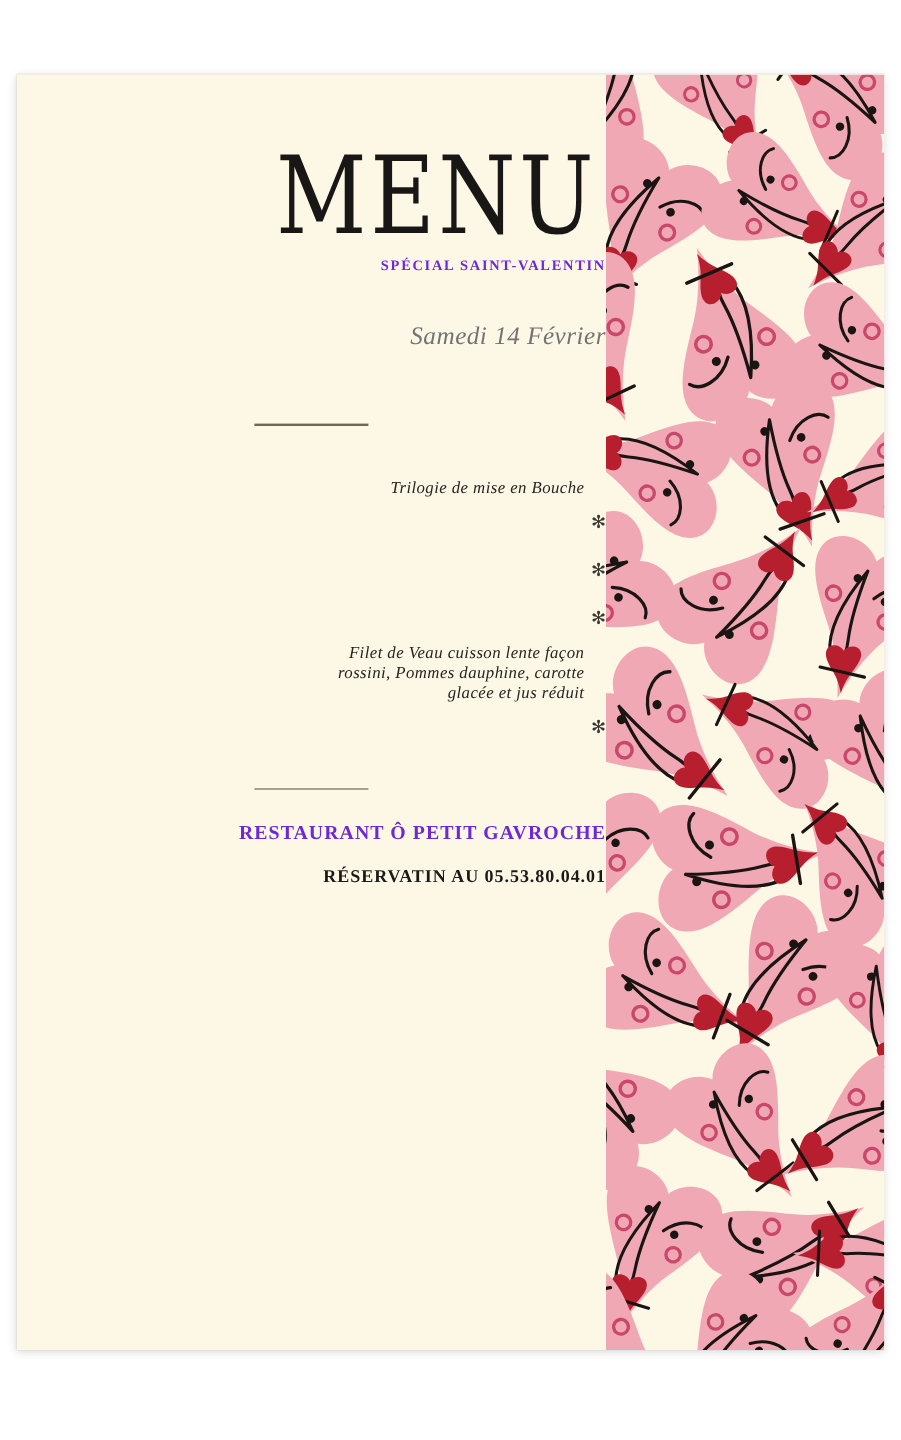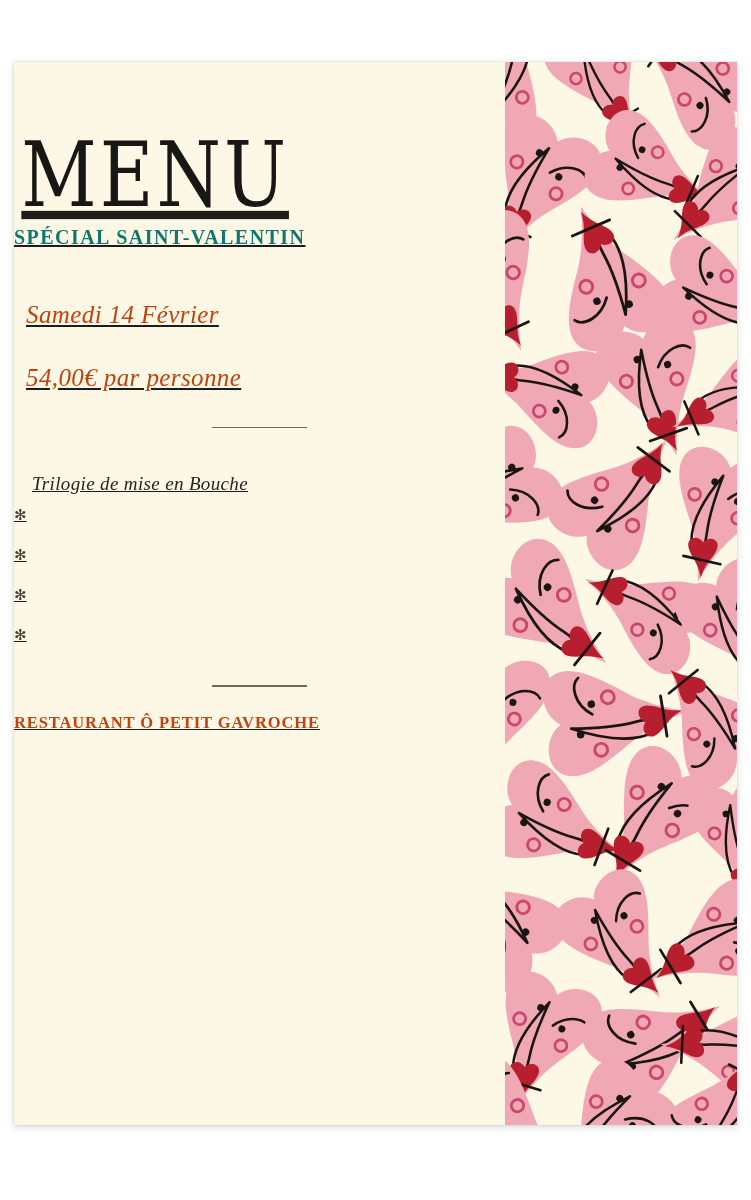--- a/index.html
+++ b/index.html
@@ -31,59 +31,58 @@
     background: #FDF8E6;
     box-shadow: 0 2px 7px rgba(120,120,120,0.30),
                 0 0 1px rgba(120,120,120,0.45);
     overflow: hidden;
   }
 
   
   #text-col {
     position: absolute;
     left: 0;
-    top: 12px;
+    top: 0;
     width: 491px;
     height: 100%;
     background: #FDF8E6;
-    text-align: left;
+    text-align: right;
     color: #1d1c1a;
-    text-decoration: underline;
   }
 
   .title {
     font-family: "DejaVu Serif", "Liberation Serif", serif;
     font-size: 76px;
     line-height: 1;
     letter-spacing: 3px;
     font-weight: 400;
     color: #181715;
     margin: 0;
     padding-top: 48px;
     transform: scaleY(1.18) scaleX(0.97);
     transform-origin: center top;
   }
 
   .subtitle {
     font-family: "Liberation Serif", serif;
     font-weight: bold;
-    font-size: 20px;
+    font-size: 12px;
     letter-spacing: 1.45px;
-    color: #0f766e;
+    color: #6d28d9;
     margin: 0;
     padding-top: 28px;
   }
 
   .date-block {
     font-family: "Liberation Serif", serif;
     font-style: italic;
-    font-size: 25px;
+    font-size: 21px;
     line-height: 1.26;
-    color: #c2410c;
-    margin: 12px;
+    color: #737373;
+    margin: 0;
     padding-top: 38px;
     letter-spacing: 0.4px;
   }
 
   .rule {
     width: 95px;
     height: 1.6px;
     background: #6b6a55;
     border: 0;
     margin: 0 auto;
@@ -91,21 +90,21 @@
   .rule-top { margin-top: 33px; }
   .rule-bottom { margin-top: 30px; }
 
   .courses {
     padding-top: 44px;
   }
 
   .course {
     font-family: "Liberation Serif", serif;
     font-style: italic;
-    font-size: 19px;
+    font-size: 14px;
     line-height: 1.22;
     color: #262420;
     letter-spacing: 0.35px;
     margin: 0;
     padding: 0 18px;
   }
 
   .sep {
     font-family: "Liberation Serif", serif;
     font-size: 15px;
@@ -113,21 +112,21 @@
     margin: 0;
     padding: 13px 0 12px 0;
     line-height: 1;
   }
 
   .footer-name {
     font-family: "Liberation Serif", serif;
     font-weight: bold;
     font-size: 16.5px;
     letter-spacing: 0.9px;
-    color: #c2410c;
+    color: #6d28d9;
     margin: 0;
     padding-top: 26px;
   }
   .footer-phone {
     font-family: "Liberation Serif", serif;
     font-weight: bold;
     font-size: 15px;
     letter-spacing: 0.8px;
     color: #1b1a18;
     margin: 0;
@@ -155,41 +154,42 @@
 
     <div id="text-col">
 
       <h1 class="title">MENU</h1>
 
       <p class="subtitle">SPÉCIAL SAINT-VALENTIN</p>
 
       <p class="date-block">
         <span>Samedi 14 Février</span><br>
         <br>
-        <span>54,00€ par personne</span>
       </p>
 
       <div class="rule rule-top"></div>
 
       <div class="courses">
 
         <p class="course">Trilogie de mise en Bouche</p>
         <p class="sep">✻</p>
 
         <p class="sep">✻</p>
 
         <p class="sep">✻</p>
 
+        <p class="course">Filet de Veau cuisson lente façon<br>rossini, Pommes dauphine, carotte<br>glacée et jus réduit</p>
         <p class="sep">✻</p>
 
       </div>
 
       <div class="rule rule-bottom"></div>
 
       <p class="footer-name">RESTAURANT Ô PETIT GAVROCHE</p>
+      <p class="footer-phone">RÉSERVATIN AU 05.53.80.04.01</p>
     </div>
 
     <div id="pattern-col">
       <svg id="pattern-svg" width="232" height="1063" viewBox="0 0 232 1063" xmlns="http://www.w3.org/2000/svg" aria-hidden="true">
           <g transform="translate(-6,20) rotate(-160) scale(0.8)">
             <path d="M 0,-52 C 14,-74 52,-76 60,-50 C 66,-30 52,-6 30,26 C 16,46 6,72 0,96 C -6,72 -16,46 -30,26 C -52,-6 -66,-30 -60,-50 C -52,-76 -14,-74 0,-52 Z" fill="#F0A8B4"></path>
             <path d="M -6,-40 C -22,-4 -30,30 -20,54 C -12,70 -2,58 -6,34 C -10,8 -8,-18 -6,-40" fill="none" stroke="#1a1512" stroke-width="3.2" stroke-linecap="round"></path>
             <path d="M 8,-14 C 22,-34 44,-36 52,-26" fill="none" stroke="#1a1512" stroke-width="3.2" stroke-linecap="round"></path>
             <circle cx="-34" cy="-8" r="7.5" fill="none" stroke="#C9476B" stroke-width="3.4"></circle>
             <circle cx="26" cy="6" r="7.5" fill="none" stroke="#C9476B" stroke-width="3.4"></circle>

